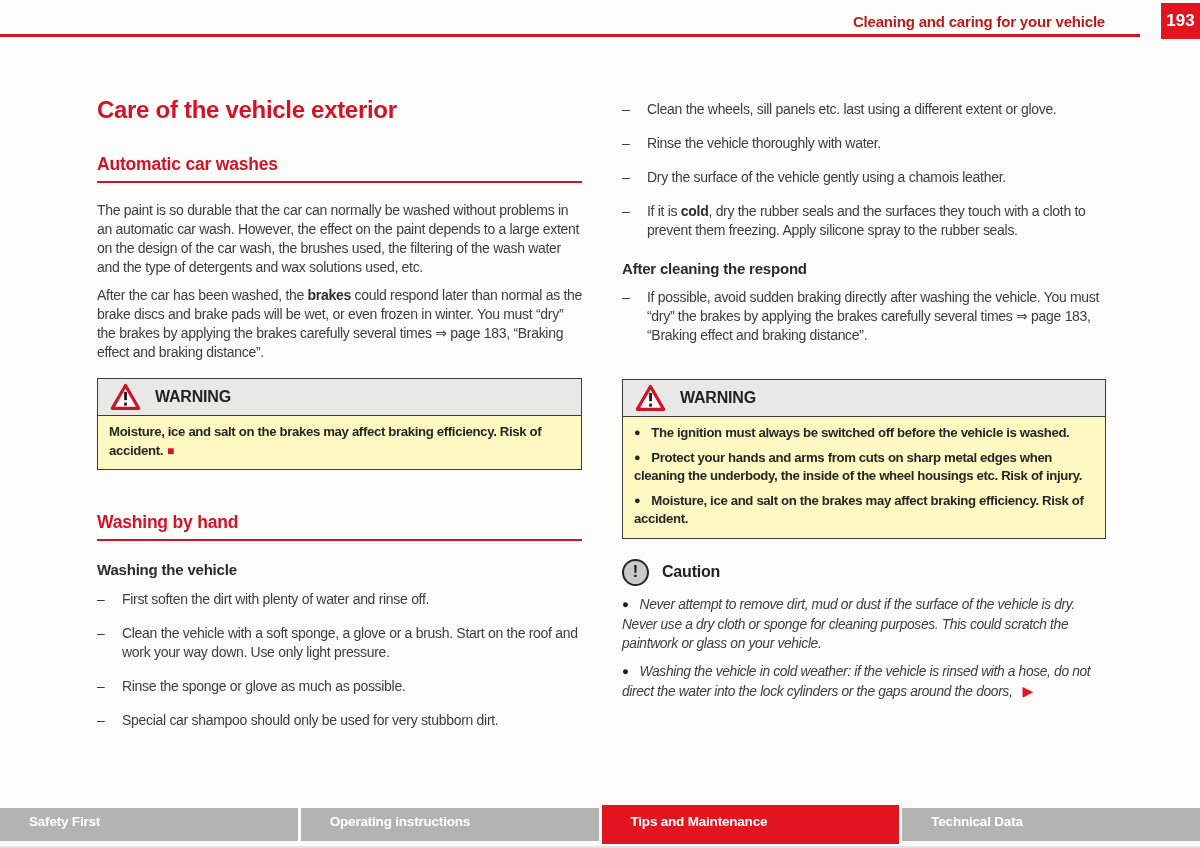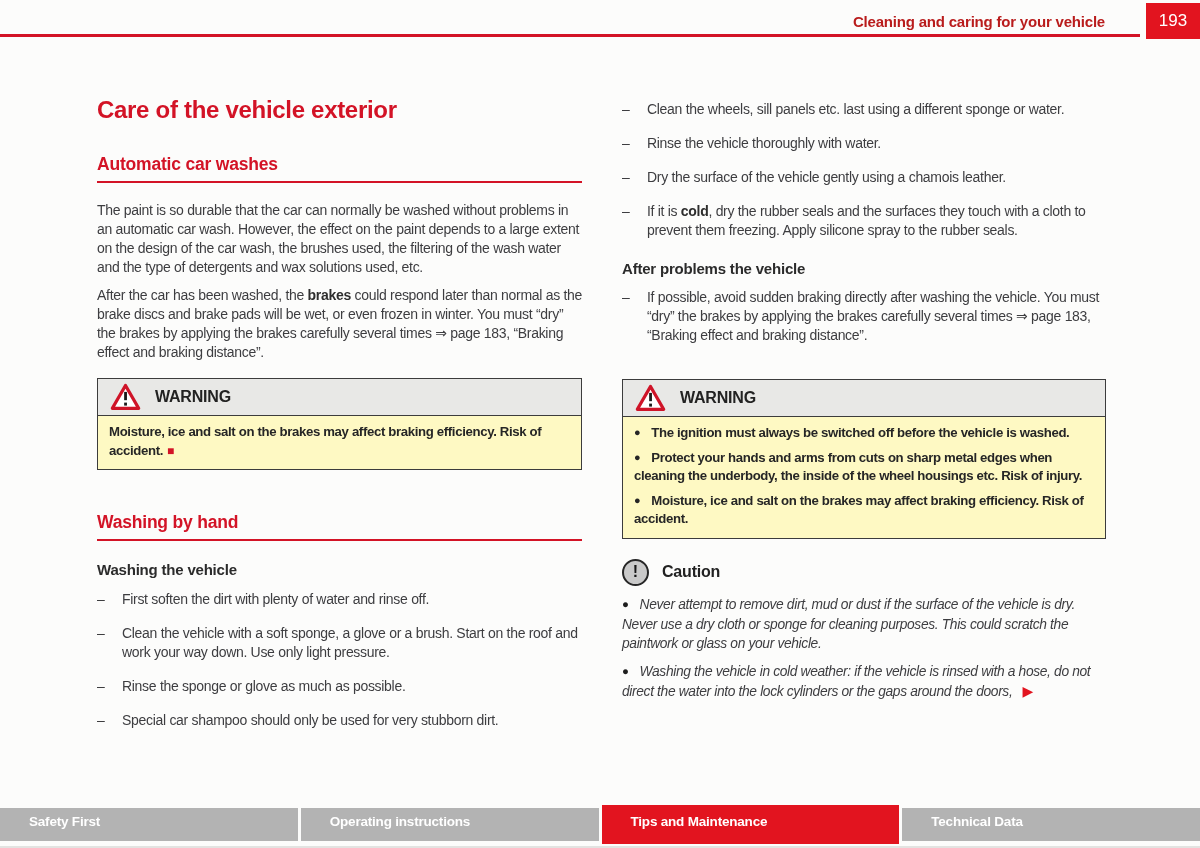--- a/index.html
+++ b/index.html
@@ -22,22 +22,22 @@
     overflow:hidden;
   }
   
   .header{position:absolute;top:0;left:0;width:1200px;height:40px;}
   .header-rule{position:absolute;top:34px;left:0;width:1140px;height:3px;background:var(--red);}
   .header-title{
     position:absolute;top:13px;right:95px;
     font-size:15px;font-weight:bold;color:#b91c1c;letter-spacing:-0.2px;
   }
   .page-num-box{
-    position:absolute;top:3px;right:0;width:54px;height:36px;
-    background:var(--footer_red);color:#fff;font-weight:normal;font-size:17px;
+    position:absolute;top:3px;right:0;width:39px;height:36px;
+    background:var(--footer_red);color:#fff;font-weight:bold;font-size:17px;
     display:flex;align-items:center;justify-content:center;
   }
   
   .content{
     position:absolute;top:40px;left:97px;width:1009px;
     display:flex;gap:40px;
   }
   .col{width:485px;}
   .col.right-col{width:484px;}
   h1.doc-title{
@@ -150,27 +150,27 @@
       <li><span class="dash">–</span><span>First soften the dirt with plenty of water and rinse off.</span></li>
       <li><span class="dash">–</span><span>Clean the vehicle with a soft sponge, a glove or a brush. Start on the roof and work your way down. Use only light pressure.</span></li>
       <li><span class="dash">–</span><span>Rinse the sponge or glove as much as possible.</span></li>
       <li><span class="dash">–</span><span>Special car shampoo should only be used for very stubborn dirt.</span></li>
     </ul>
   </div>
 
   <div class="col right-col">
 
     <ul class="dash-list top-list">
-      <li><span class="dash">–</span><span>Clean the wheels, sill panels etc. last using a different sponge or water.</span></li>
+      <li><span class="dash">–</span><span>Clean the wheels, sill panels etc. last using a different extent or glove.</span></li>
       <li><span class="dash">–</span><span>Rinse the vehicle thoroughly with water.</span></li>
       <li><span class="dash">–</span><span>Dry the surface of the vehicle gently using a chamois leather.</span></li>
       <li><span class="dash">–</span><span>If it is </span><b>cold</b><span>, dry the rubber seals and the surfaces they touch with a cloth to prevent them freezing. Apply silicone spray to the rubber seals.</span></li>
     </ul>
 
-    <h3 class="sub-title">After problems the vehicle</h3>
+    <h3 class="sub-title">After cleaning the respond</h3>
 
     <ul class="dash-list after-list">
       <li><span class="dash">–</span><span>If possible, avoid sudden braking directly after washing the vehicle. You must “dry” the brakes by applying the brakes carefully several times ⇒ page 183, “Braking effect and braking distance”.</span></li>
     </ul>
 
     <div class="warning-box right-warn">
       <div class="warning-head">
         <svg width="31" height="28" viewBox="0 0 32 29">
           <path d="M16 2.6 L29.6 26.2 H2.4 Z" fill="#ffffff" stroke="#cf1428" stroke-width="3.4" stroke-linejoin="round"></path>
           <rect x="14.6" y="9.2" width="2.9" height="8.6" fill="#1a1a1a"></rect>

